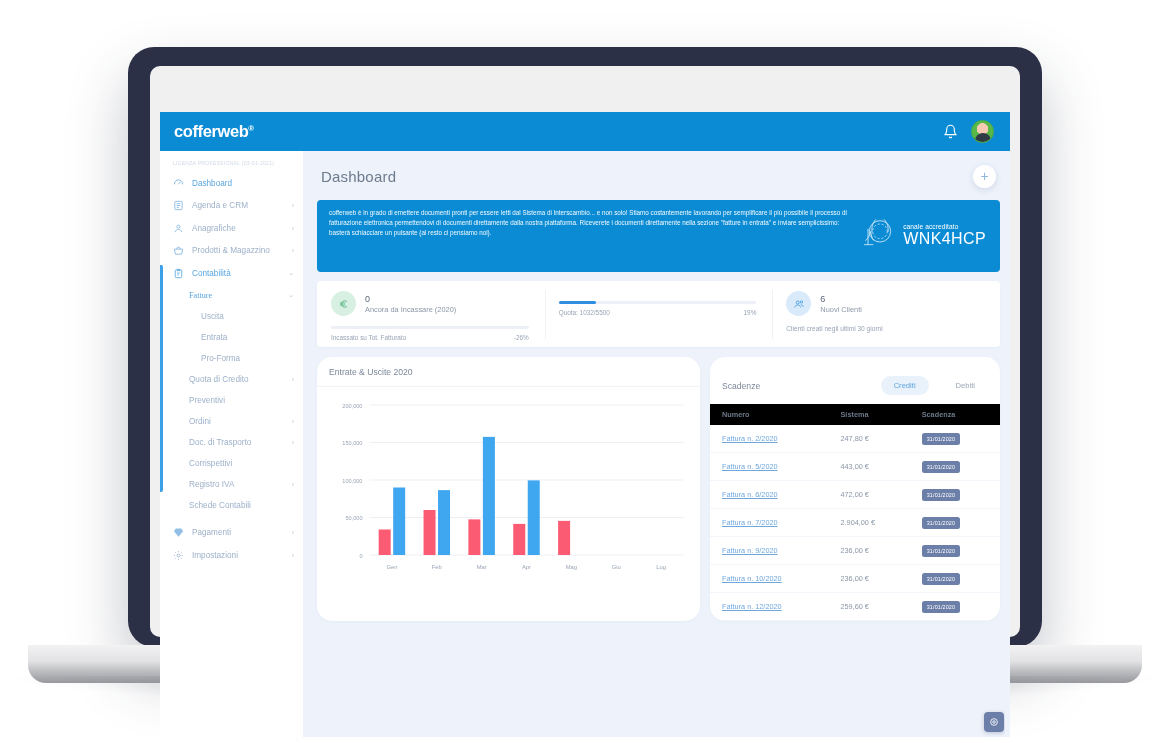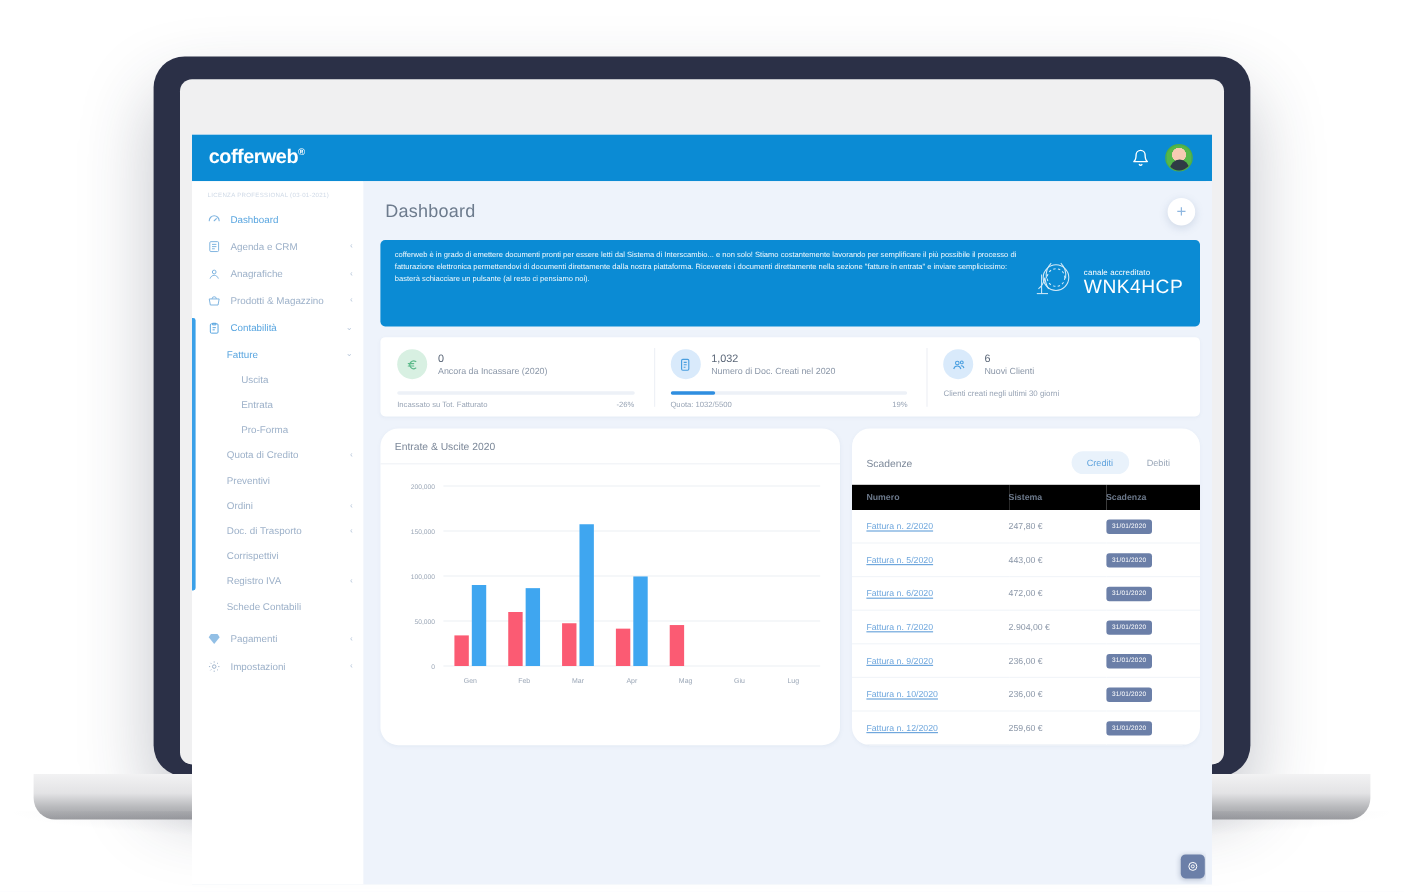--- a/index.html
+++ b/index.html
@@ -105,21 +105,21 @@
 
   .subnav { padding-left: 0; }
   .sub-item {
     display:flex; align-items:center; height: 21px;
     padding-left: 29px; padding-right: 9px;
     color:#9db1c9; font-size: 8.2px; cursor:pointer;
   }
   .sub-item.lvl2 { padding-left: 41px; }
   .sub-item .lbl{ flex:1 1 auto; white-space:nowrap; }
   .sub-item .chev{ font-size:7px; color:#b9c8db; }
-  .sub-item.open { color:#5aa6e0; }
+  .sub-item.open { color:#5aa6e0;font-family:Liberation Serif, serif; }
 
   .accent-bar {
     position:absolute; left:0; width: 2.5px; background:#3aa0e8;
     border-radius:0 2px 2px 0;
   }
 
   
   .main {
     flex:1 1 auto; background:#eef3fb; position:relative;
     padding: 0 10px 0 14px; overflow:hidden;
@@ -186,21 +186,21 @@
   }
   .chart-body { padding: 8px 8px 2px 4px; }
   .chart-svg { display:block; width: 100%; height: 182px; }
 
   .sched-card { flex:1 1 auto; overflow:hidden; }
   .sched-head {
     display:flex; align-items:center; justify-content:space-between;
     padding: 19px 12px 9px 12px;
   }
   .sched-title { font-size:8.6px; color:#7c8899; }
-  .seg { display:flex; align-items:center; gap:2px; }
+  .seg { display:flex; align-items:center; gap:14px; }
   .seg-btn {
     font-size: 7.6px; padding: 5px 13px; border-radius: 12px;
     color:#9aa7b8; cursor:pointer;
   }
   .seg-btn.on { background:#e9f2fb; color:#5fa3dd; }
   table { width:100%; border-collapse:collapse; }
   thead th {
     background:#000000; text-align:left; font-size:7.3px; color:#6c798b;
     font-weight:700; padding: 6px 0 6px 0;
   }
@@ -430,32 +430,20 @@
               <div class="bar-wrap">
                 <div class="bar-fill" style="width:0%;background:#e8f6ee;"></div>
               </div>
               <div class="stat-foot">
                 <span>Incassato su Tot. Fatturato</span>
                 <span>-26%</span>
               </div>
             </div>
 
             <div class="stat">
-              <div class="stat-top">
-                <div class="stat-ico" style="background:#d9eafb;">
-                  <svg viewBox="0 0 24 24" fill="none" stroke="#4a9fe0" stroke-width="1.9">
-                    <rect x="6" y="3" width="12" height="18" rx="2"></rect>
-                      <path d="M9.5 8h5M9.5 12h5M9.5 16h3"></path>
-                  </svg>
-                </div>
-                <div>
-                  <div class="stat-num">1,032</div>
-                  <div class="stat-lbl">Numero di Doc. Creati nel 2020</div>
-                </div>
-              </div>
               <div class="bar-wrap">
                 <div class="bar-fill" style="width:19%;background:#2f8ee0;"></div>
               </div>
               <div class="stat-foot">
                 <span>Quota: 1032/5500</span>
                 <span>19%</span>
               </div>
             </div>
 
             <div class="stat">

